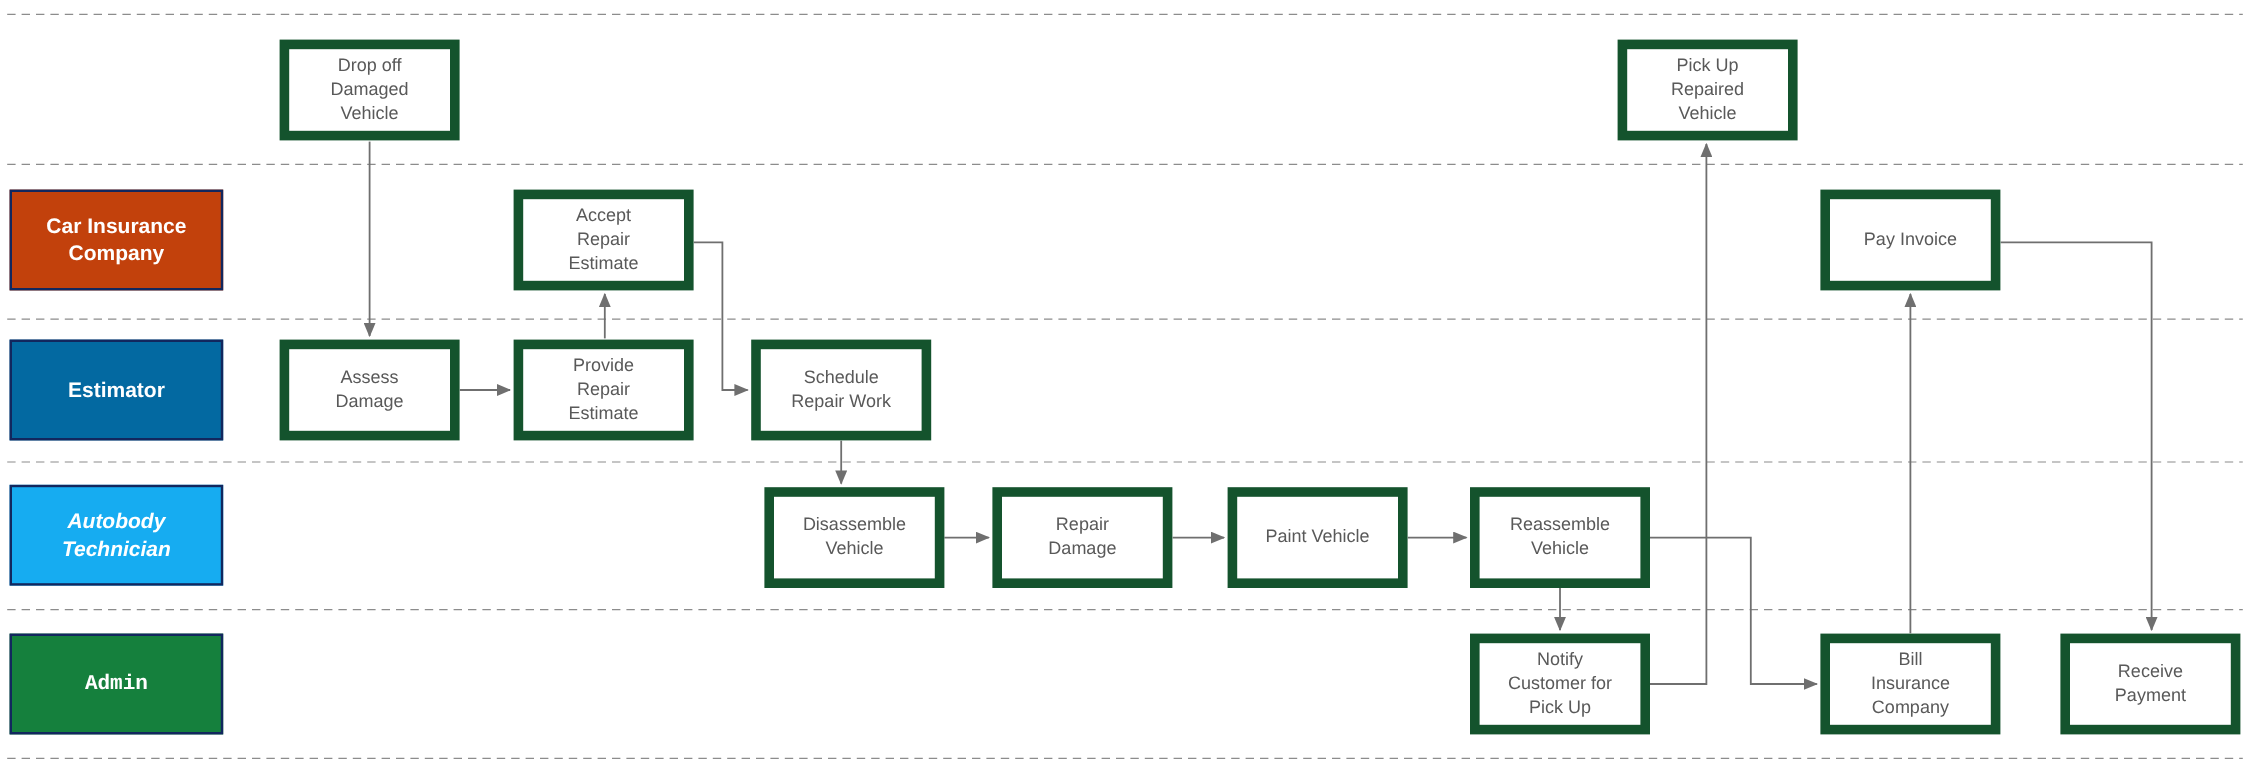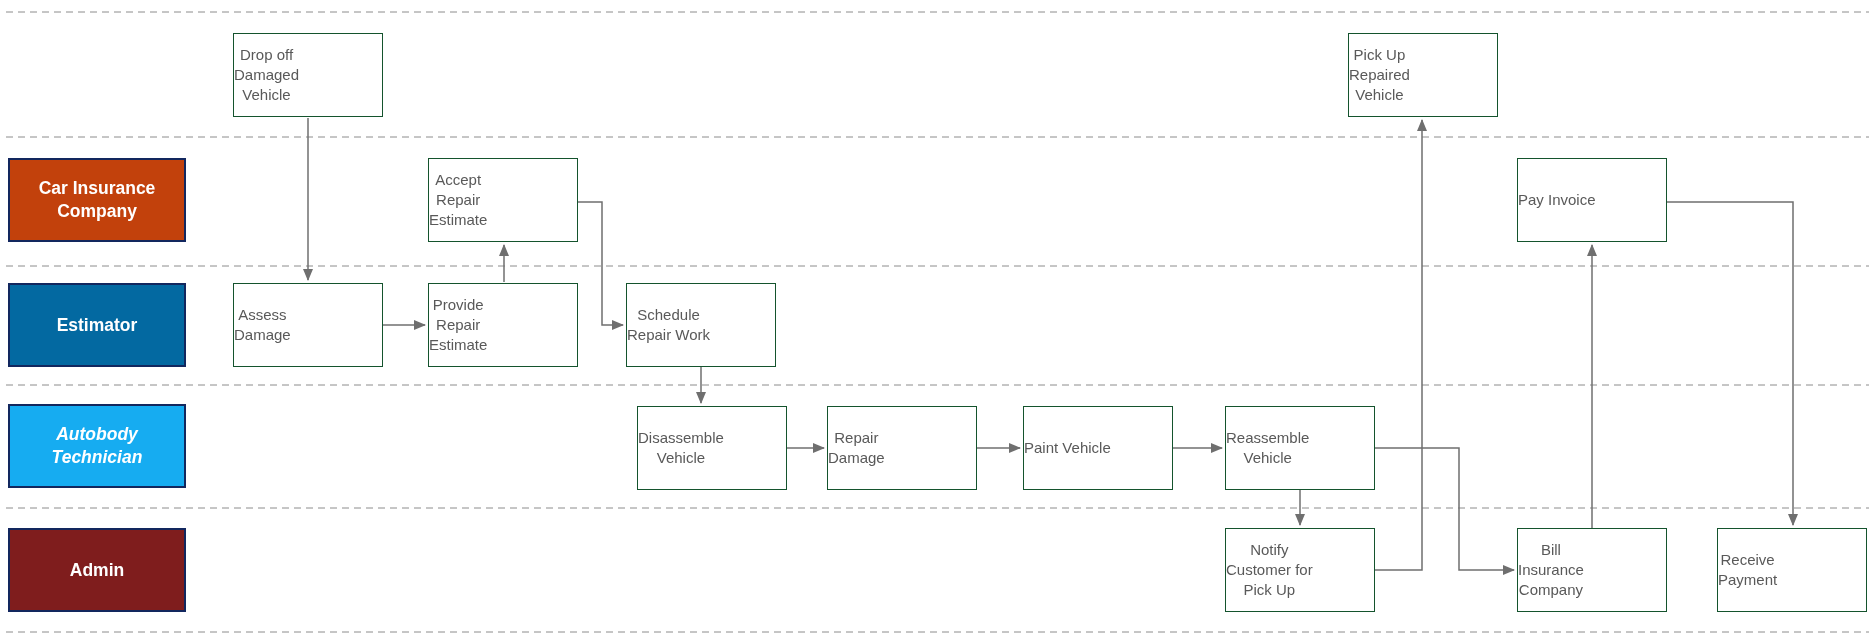--- a/index.html
+++ b/index.html
@@ -15,22 +15,22 @@
   .edge{fill:none;stroke:#6f6f6f;stroke-width:1.5;}
   .lane-label{
     position:absolute;left:8px;width:178px;height:84px;
     border:2px solid #12275e;box-sizing:border-box;
     display:flex;align-items:center;justify-content:center;
     text-align:center;color:#ffffff;font-weight:bold;
     font-size:17.5px;line-height:23px;white-space:pre-line;
   }
   .node{
     position:absolute;width:150px;height:84px;
-    background:#ffffff;border:1px solid #14532d;box-sizing:border-box;
-    display:flex;align-items:center;
+    background:#ffffff;border:8px solid #14532d;box-sizing:border-box;
+    display:flex;align-items:center;justify-content:center;
     text-align:center;color:#595959;
     font-size:15px;line-height:20px;white-space:pre-line;
   }
 </style>
 </head>
 <body>
 
 <div class="canvas">
 
   <svg class="layer" width="1875" height="643" viewBox="0 0 1875 643">
@@ -66,21 +66,21 @@
     <span>Car Insurance
 Company</span>
   </div>
   <div class="lane-label" style="top: 283px; background-color: #0369a1;">
     <span>Estimator</span>
   </div>
   <div class="lane-label" style="top: 404px; background-color: rgb(22, 172, 241); font-style: italic;">
     <span>Autobody
 Technician</span>
   </div>
-  <div class="lane-label" style="top: 528px; background-color: #7f1d1d;">
+  <div class="lane-label" style="top: 528px; background-color: #15803d; font-family: Liberation Mono, monospace;">
     <span>Admin</span>
   </div>
 
   <div class="node" style="left:233px;top:33px">
     <span>Drop off
 Damaged
 Vehicle</span>
   </div>
   <div class="node" style="left:1348px;top:33px">
     <span>Pick Up

